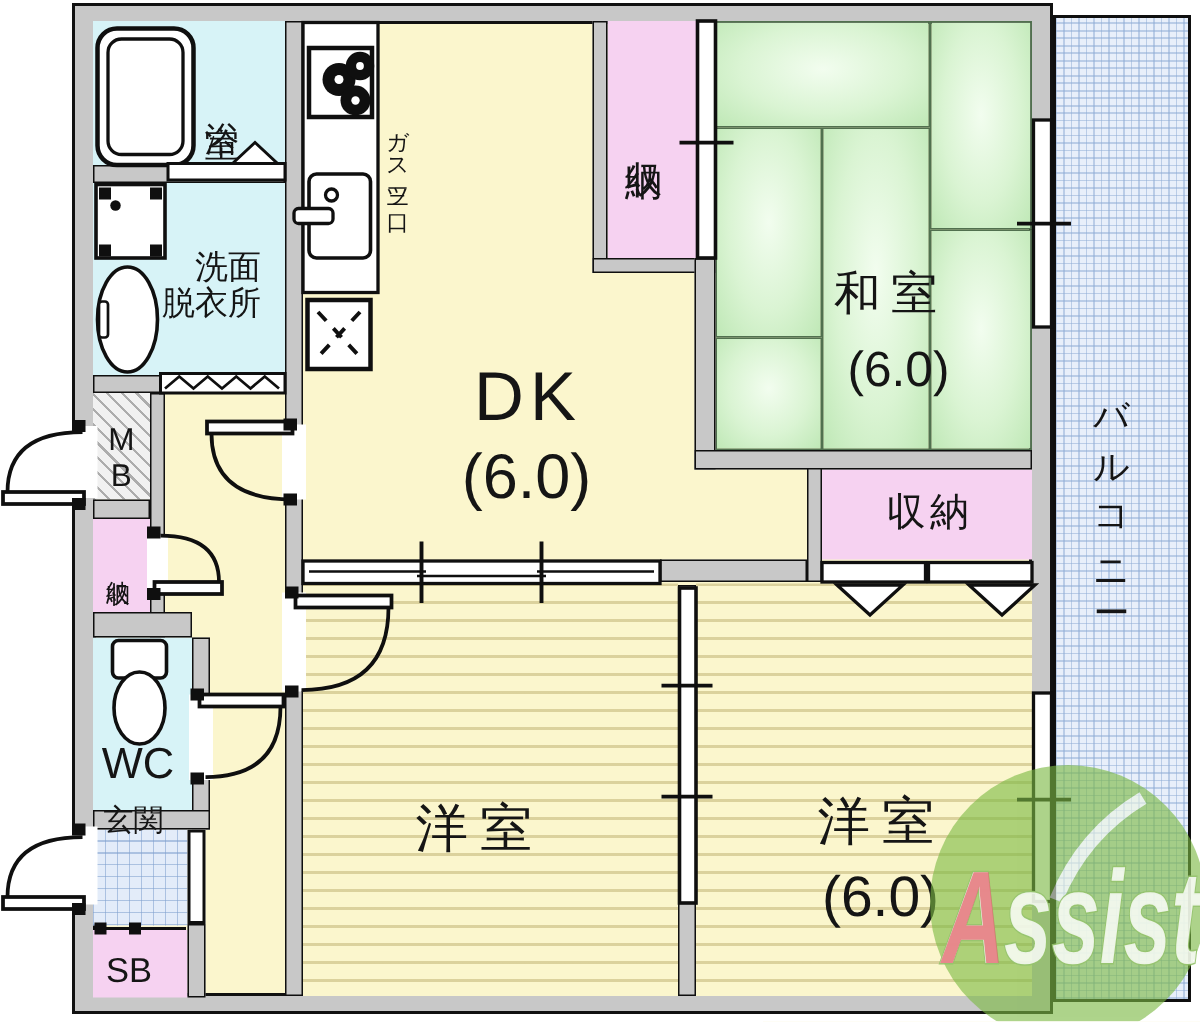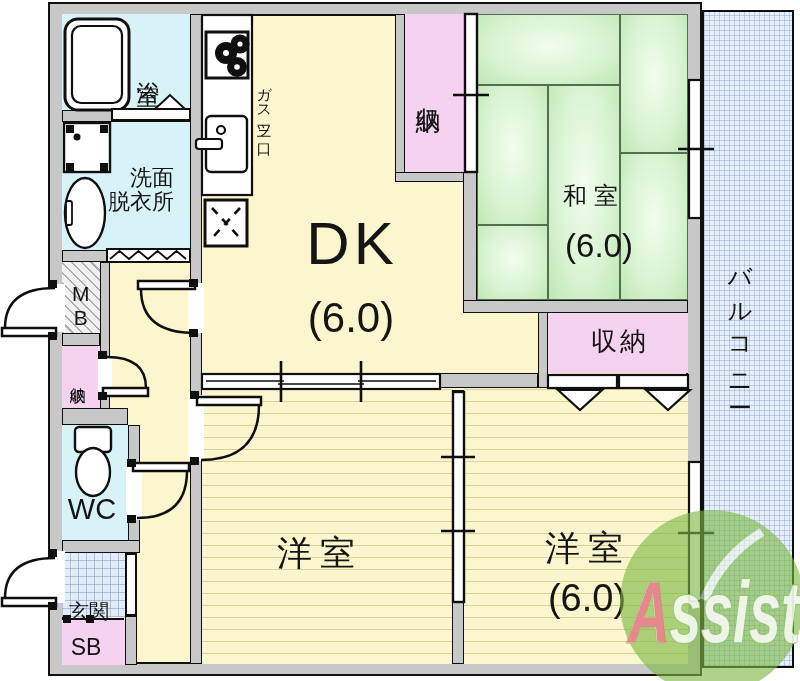--- a/index.html
+++ b/index.html
@@ -218,31 +218,31 @@
       </g>
     </g>
   </svg>
 
   <div class="lbl v" style="left:148px;top:65px;font-size:23px;">浴室</div>
   <div class="lbl" style="left:141px;top:190px;font-size:22px;text-align:right;">
     <span style="display:block">洗面</span>
     <span style="display:block">脱衣所</span>
   </div>
   <div class="lbl v" style="left:264px;top:105px;font-size:15px;letter-spacing:1px;">ガス三ツ口</div>
-  <div class="lbl" style="left:352px;top:244px;font-size:60px;letter-spacing:4px;">DK</div>
+  <div class="lbl" style="left:352px;top:265px;font-size:46px;letter-spacing:4px;">DK</div>
   <div class="lbl" style="left:351px;top:318px;font-size:42px;">(6.0)</div>
   <div class="lbl v" style="left:428px;top:89px;font-size:25px;">収納</div>
-  <div class="lbl" style="left:594px;top:196px;font-size:24px;letter-spacing:7px;">和室</div>
+  <div class="lbl" style="left:594px;top:196px;font-size:31px;letter-spacing:7px;">和室</div>
   <div class="lbl" style="left:599px;top:246px;font-size:33px;">(6.0)</div>
   <div class="lbl v" style="left:740px;top:327px;font-size:24px;letter-spacing:9px;">バルコニー</div>
   <div class="lbl" style="left:620px;top:341px;font-size:26px;letter-spacing:3px;">収納</div>
   <div class="lbl vu" style="left:80px;top:306px;font-size:21px;">MB</div>
   <div class="lbl v" style="left:78px;top:375px;font-size:16px;letter-spacing:0;">収納</div>
   <div class="lbl" style="left:92px;top:510px;font-size:29px;">WC</div>
-  <div class="lbl" style="left:89px;top:612px;font-size:20px;">玄関</div>
+  <div class="lbl" style="left:89px;top:548px;font-size:20px;">玄関</div>
   <div class="lbl" style="left:86px;top:647px;font-size:23px;">SB</div>
   <div class="lbl" style="left:320px;top:553px;font-size:35px;letter-spacing:8px;">洋室</div>
   <div class="lbl" style="left:588px;top:548px;font-size:35px;letter-spacing:8px;">洋室</div>
   <div class="lbl" style="left:587px;top:599px;font-size:38px;">(6.0)</div>
 
   <svg width="800" height="681" style="pointer-events:none;">
     <g opacity="0.62">
       <circle cx="712" cy="602" r="92" fill="#7cb944"></circle>
       <path d="M762,532 Q722,556 704,600" stroke="#ffffff" stroke-width="9" fill="none" opacity="0.85"></path>
     </g>

